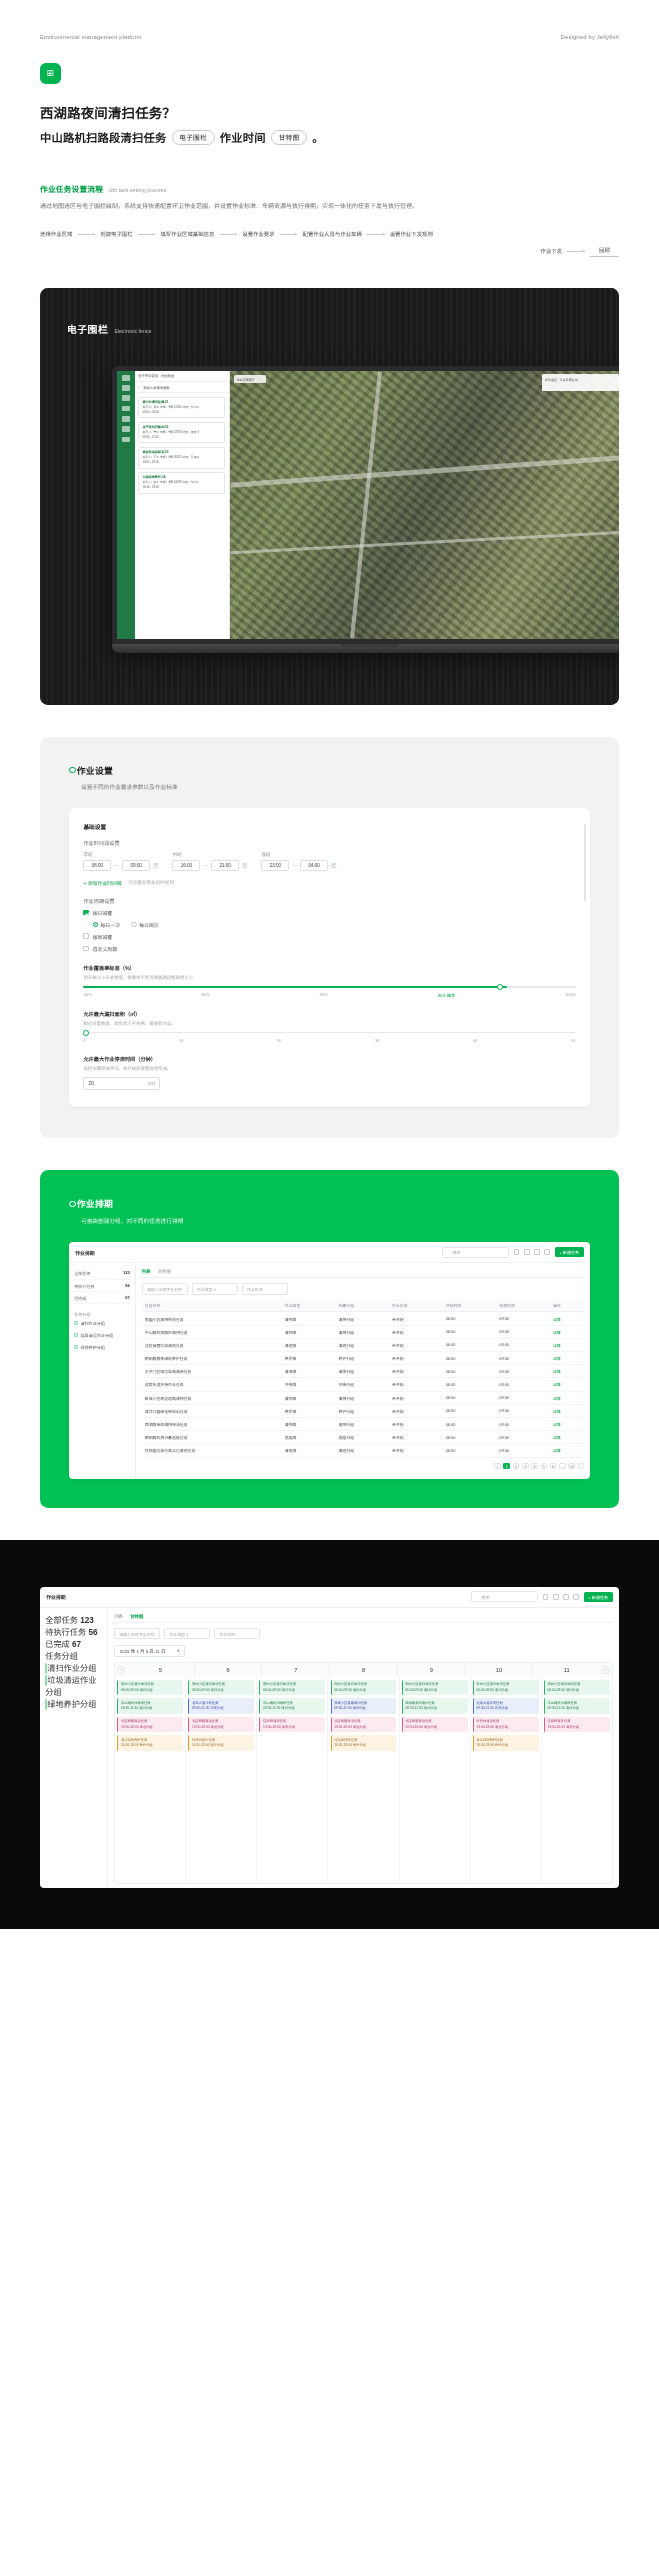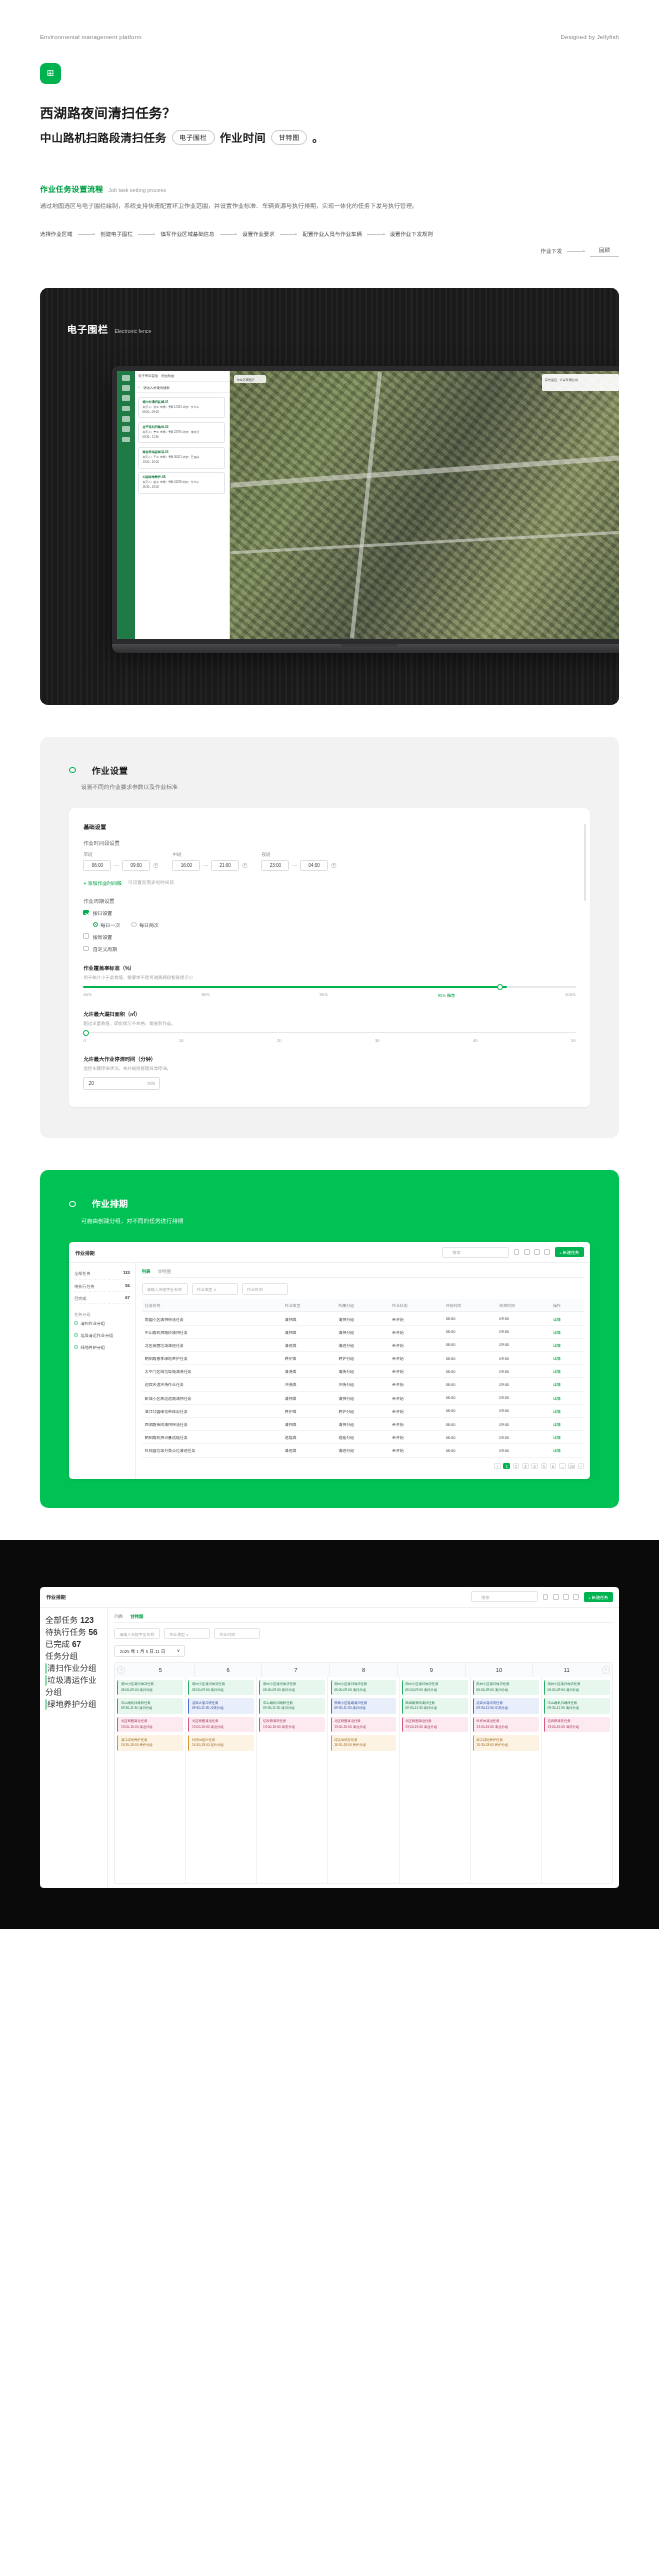--- a/index.html
+++ b/index.html
@@ -137,21 +137,21 @@
   .mini-map .panel2 {
     position: absolute; left: 4.1px; top: 4.1px; width: 32px; height: 8.2px;
     background: rgba(255,255,255,.85); border-radius: 1.5px;
   }
 
   
   .gray-sec {
     margin: 32px 40px 0 40px; background: #f2f2f2; border-radius: 8.2px;
     padding: 27px 29px 31px 29px;
   }
-  .sec-head { display: flex; align-items: center; gap: 16px; }
+  .sec-head { display: flex; align-items: center; gap: 1px; }
   .ring {
     width: 6.7px; height: 6.7px; border-radius: 50%;
     border: 1.5px solid #00b350; flex: none;
   }
   .sec-head .t { font-size: 8.8px; font-weight: 700; letter-spacing: 0.3px; }
   .sec-sub { margin-top: 5.2px; margin-left: 12px; font-size: 5.7px; color: #76767b; }
 
   .settings-card {
     margin-top: 17.5px; background: #fff; border-radius: 5.2px;
     padding: 13.4px 14.4px 17.5px 14.4px; position: relative;

